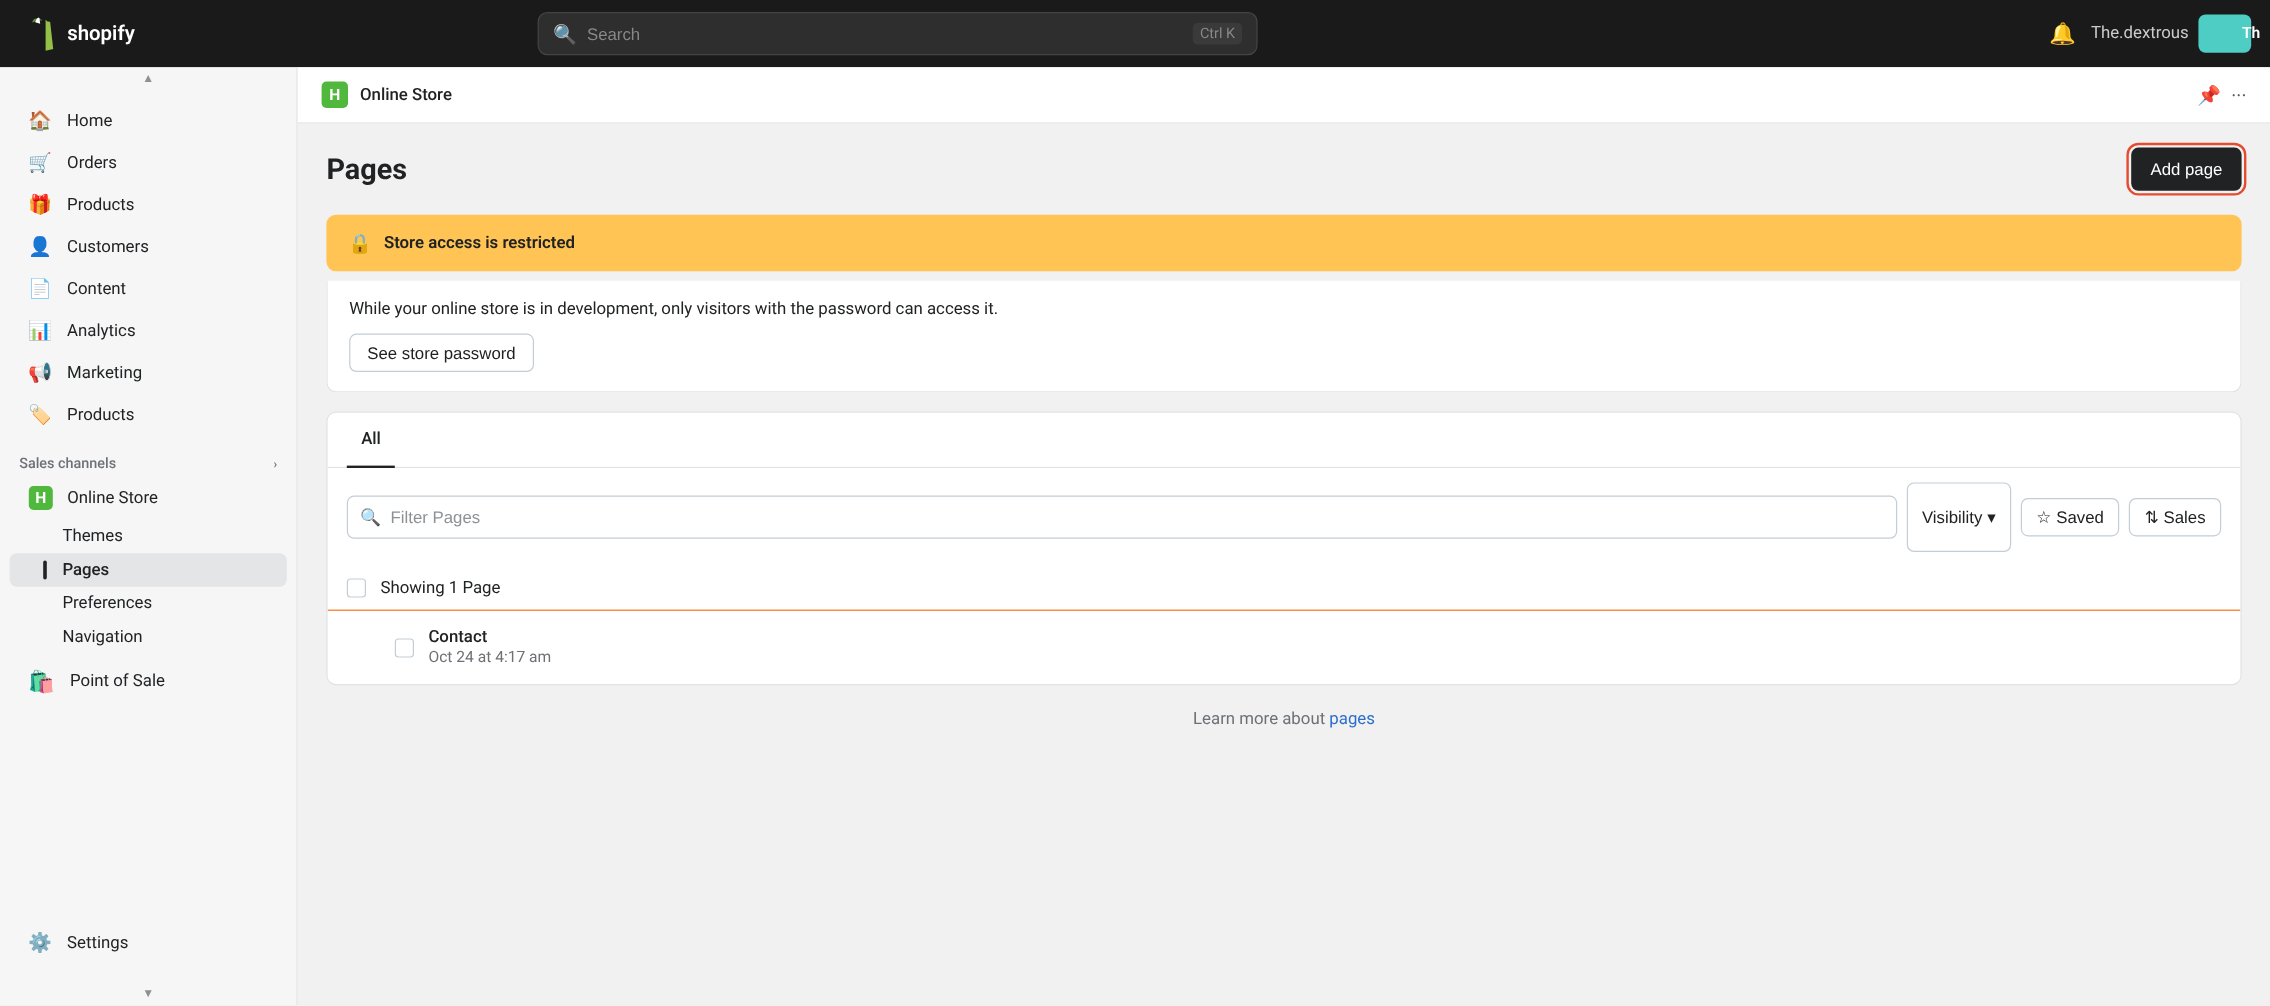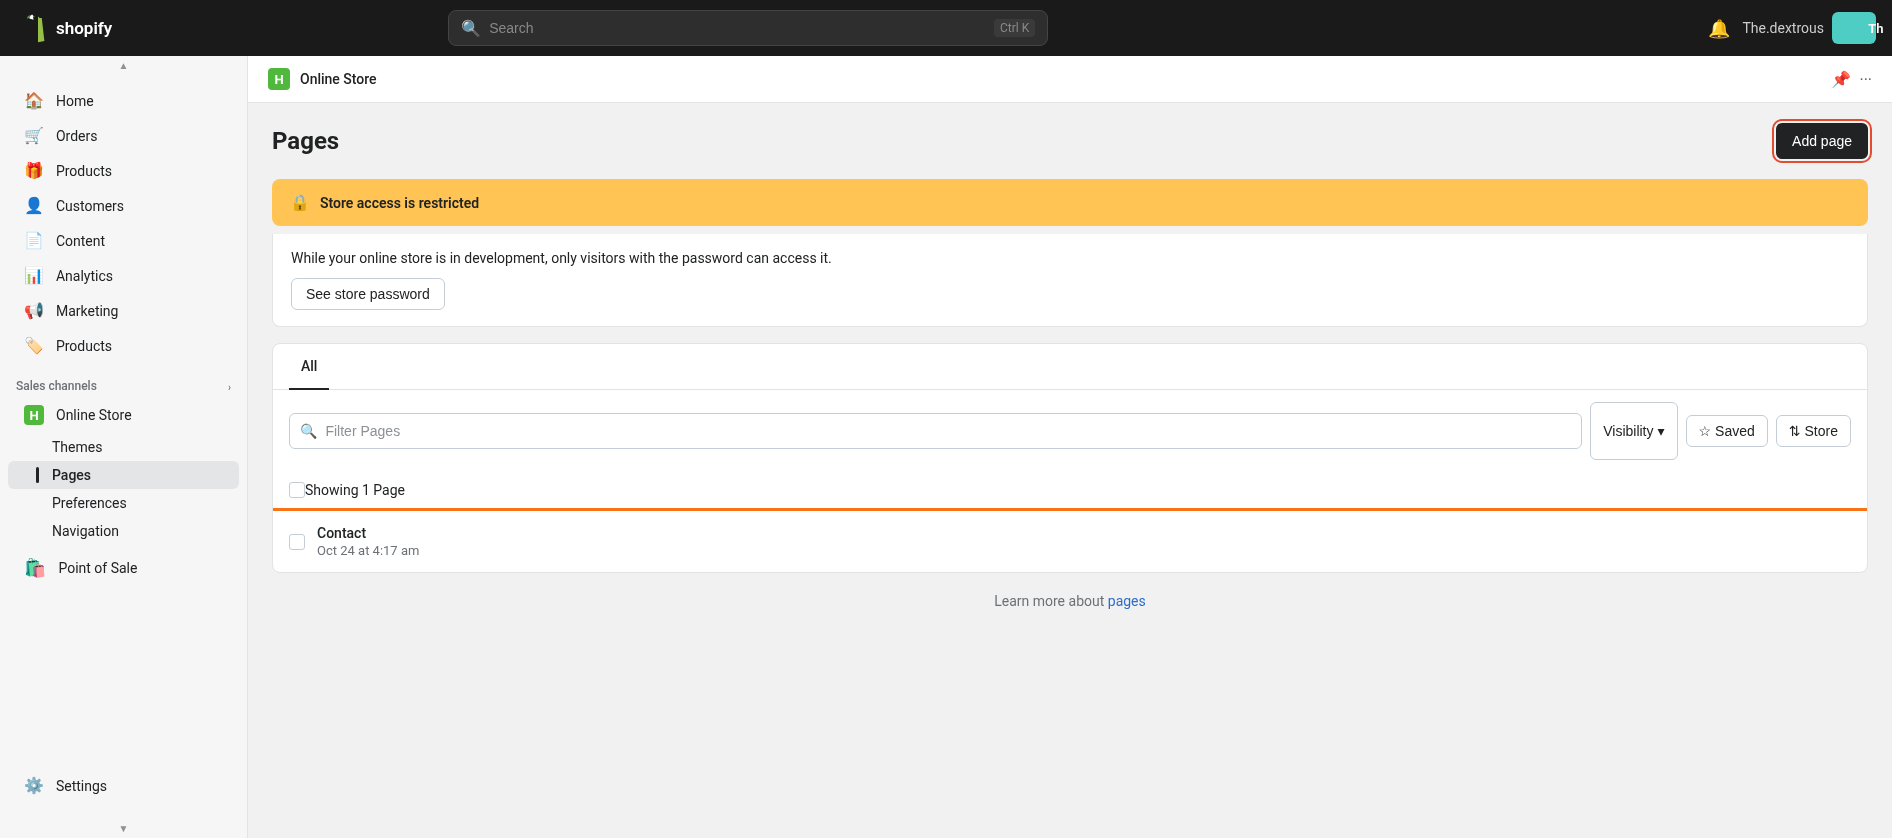--- a/index.html
+++ b/index.html
@@ -400,34 +400,35 @@
       display: flex;
       align-items: center;
       gap: 4px;
       color: #202223;
     }
 
     .pages-list-header {
       padding: 10px 16px;
       display: flex;
       align-items: center;
-      border-bottom: 3px solid #f97316;
+      gap: 12px;
+      border-bottom: 1px solid #f97316;
     }
     .pages-list-header-text {
       font-size: 14px;
       color: #202223;
     }
     .page-row {
       padding: 14px 16px;
       display: flex;
       align-items: center;
       gap: 12px;
       border-bottom: 1px solid #f1f1f1;
     }
-    .page-row:last-child { border-bottom: none; }
+    .page-row:last-child { border-bottom: none; margin-left: 40px; }
     .page-row-info {}
     .page-row-name {
       font-size: 14px;
       font-weight: 500;
       color: #202223;
     }
     .page-row-date {
       font-size: 13px;
       color: #6d7175;
       margin-top: 2px;
@@ -608,21 +609,21 @@
           <button class="visibility-btn">
             <span>Visibility</span>
             <span>▾</span>
           </button>
           <button class="saved-btn">
             <span>☆</span>
             <span>Saved</span>
           </button>
           <button class="sort-btn">
             <span>⇅</span>
-            <span>Store</span>
+            <span>Sales</span>
           </button>
         </div>
 
         <div class="pages-list-header">
           <div class="checkbox"></div>
           <span class="pages-list-header-text">Showing 1 Page</span>
         </div>
 
         <div class="page-row">
           <div class="checkbox"></div>

